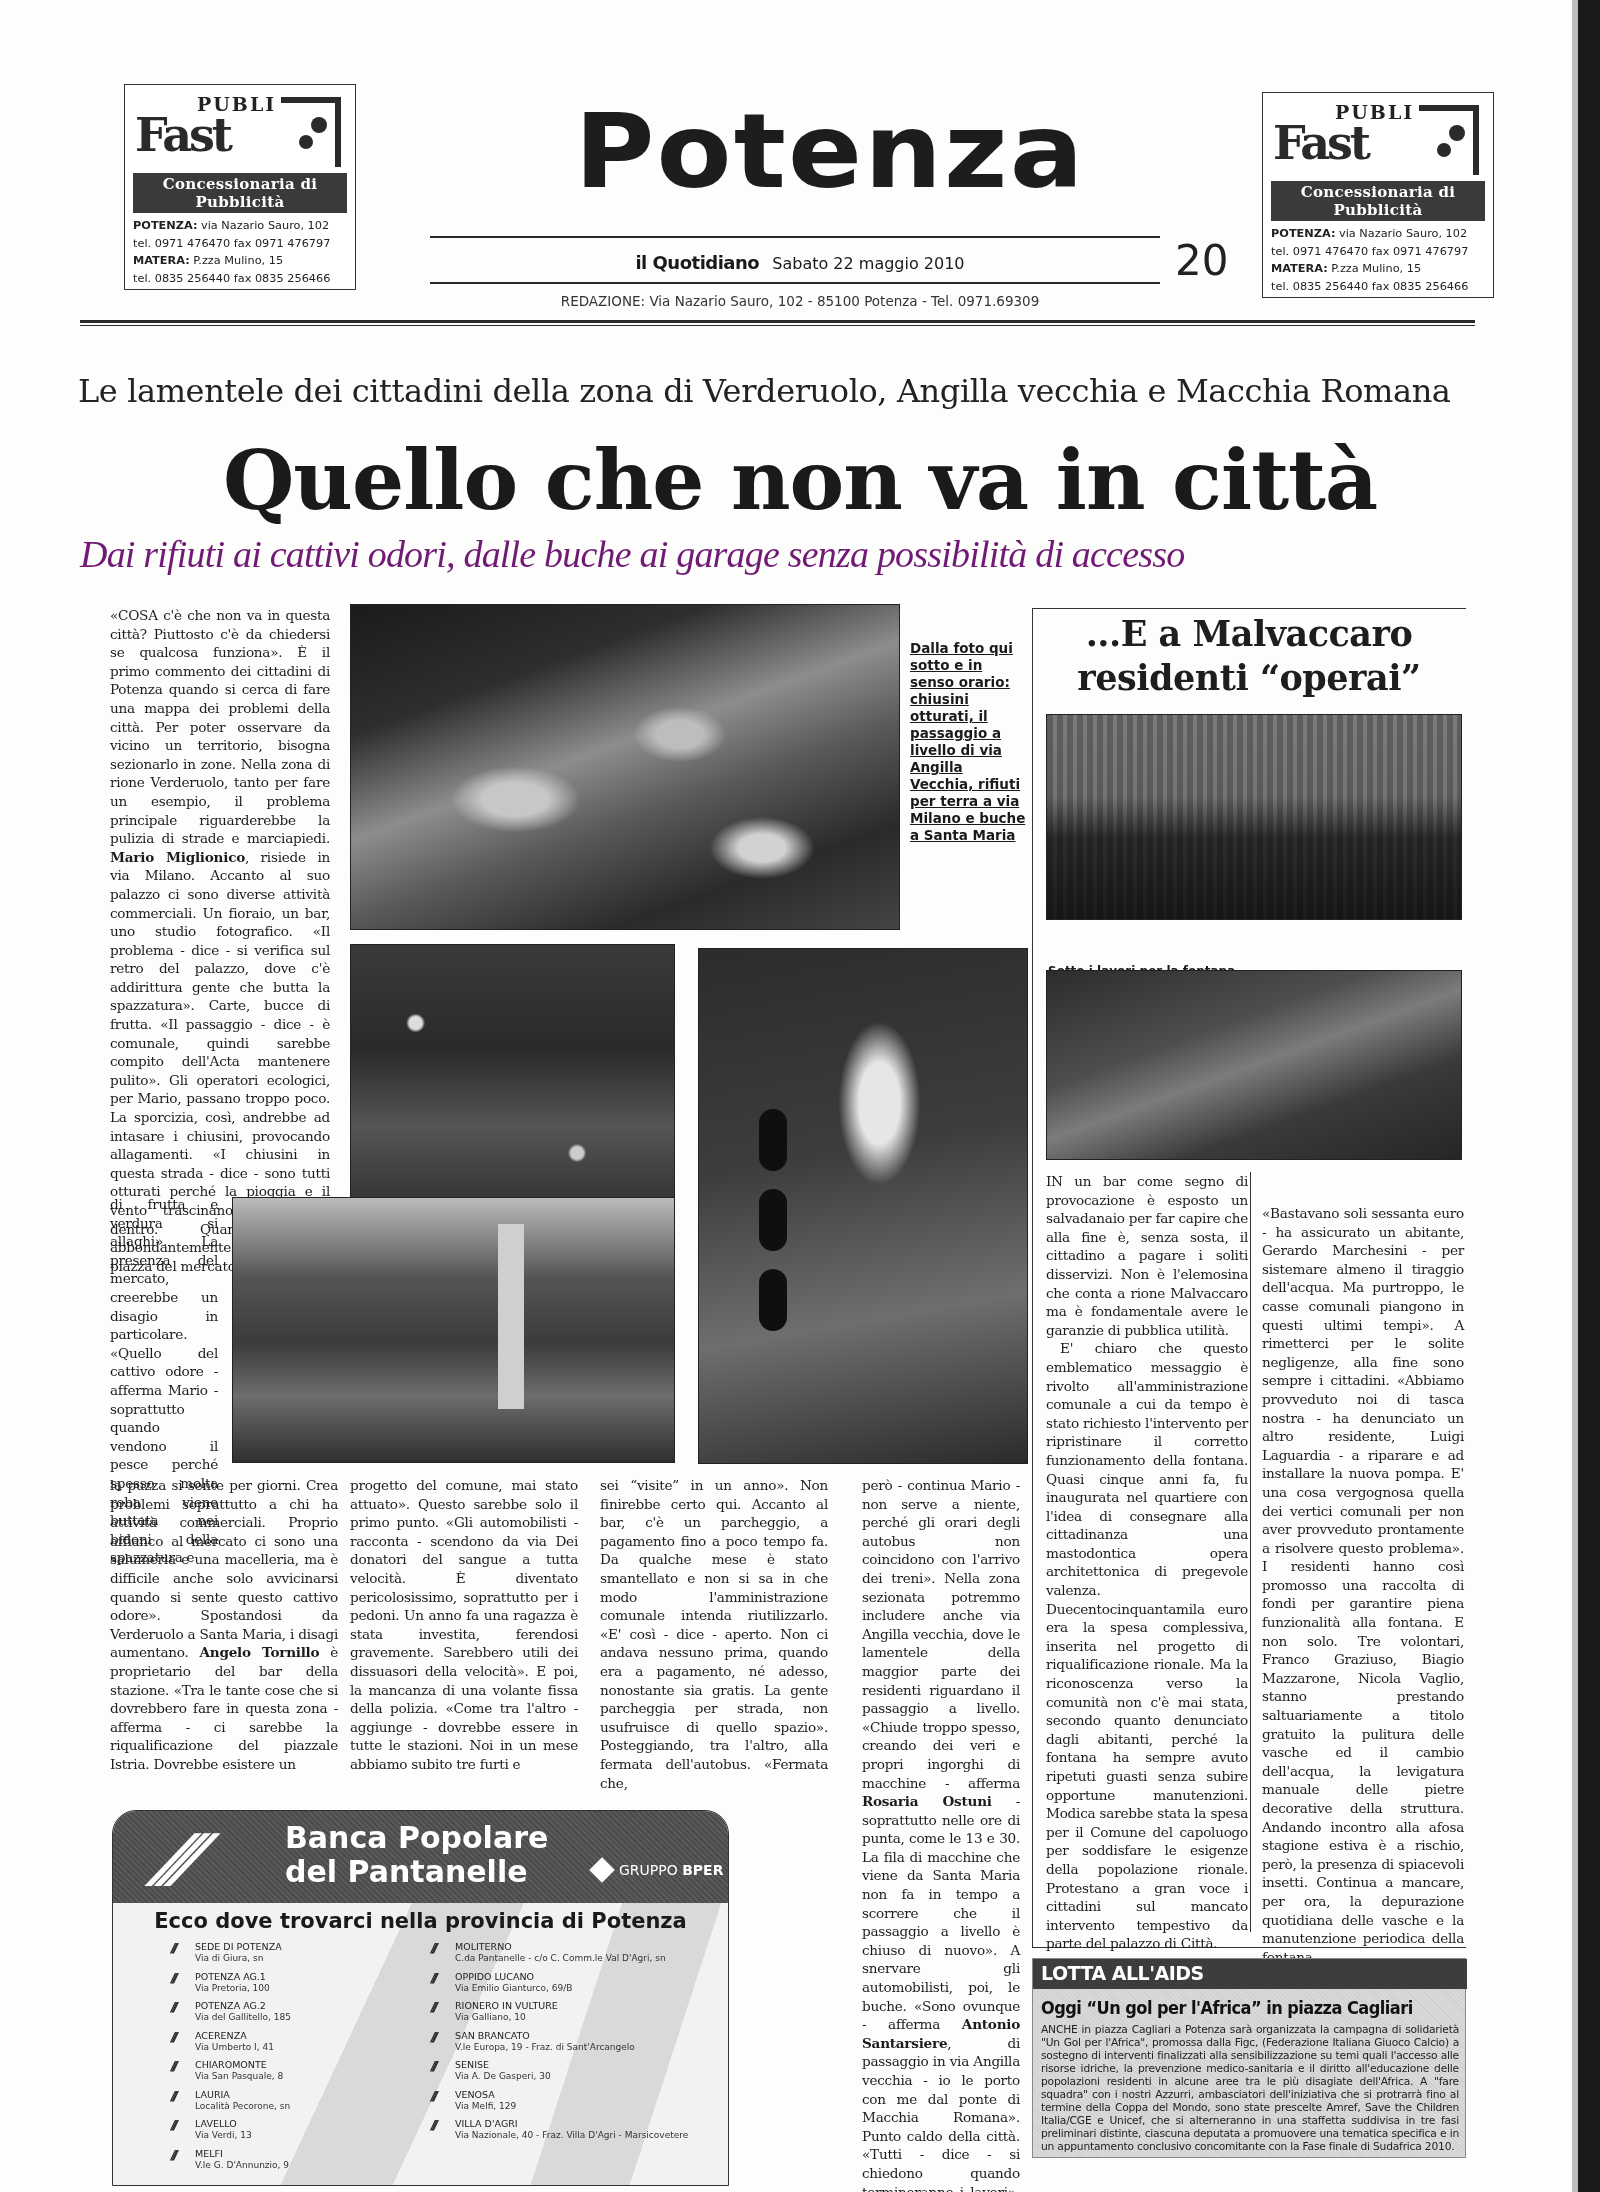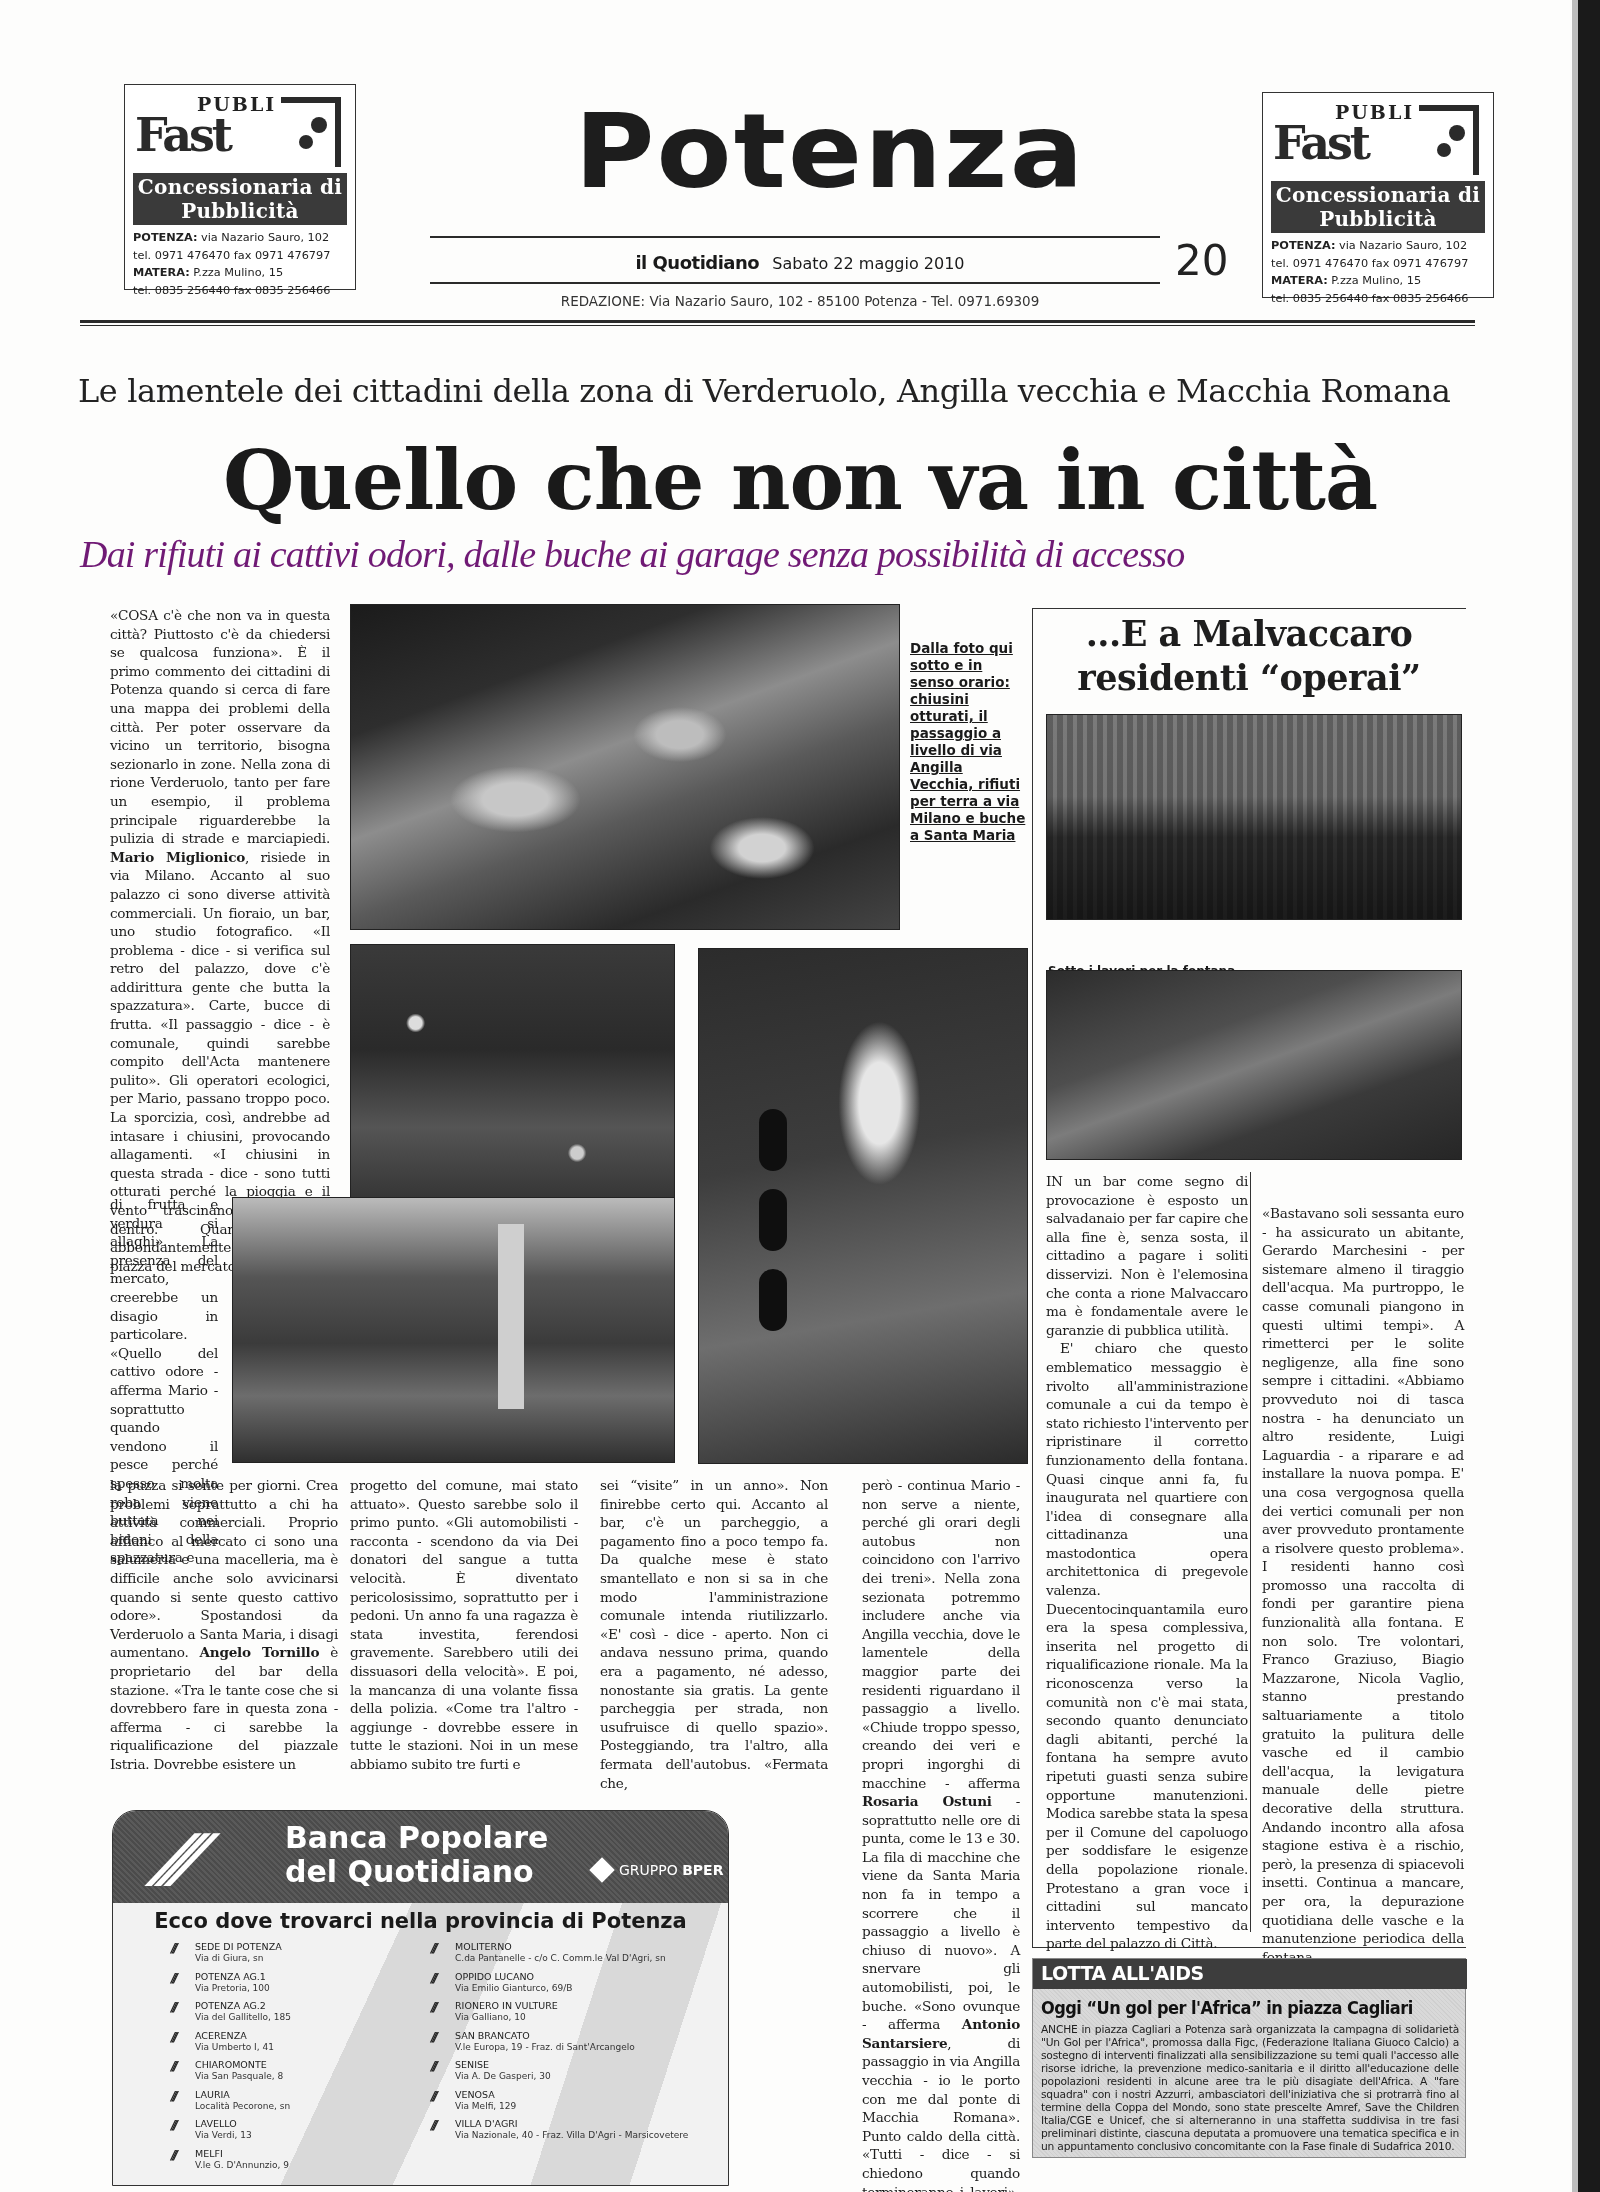--- a/index.html
+++ b/index.html
@@ -7,21 +7,21 @@
   .edge { position: absolute; right: 0; top: 0; width: 22px; height: 2192px; background: #1a1a1a; }
   .edge2 { position: absolute; right: 22px; top: 0; width: 6px; height: 2192px; background: #bdbdbd; }
 
   
   .adbox { position: absolute; border: 1.5px solid #333; background: #fff; padding: 6px 8px; font-family: "DejaVu Sans", sans-serif; }
   .ad-logo { height: 82px; position: relative; }
   .ad-publi { position: absolute; left: 64px; top: 2px; font-family: "DejaVu Serif", serif; font-weight: bold; font-size: 19px; letter-spacing: 2px; color: #222; }
   .ad-fast { position: absolute; left: 2px; top: 8px; font-family: "DejaVu Serif", serif; font-weight: bold; font-size: 46px; line-height: 72px; color: #2a2a2a; letter-spacing: -3px; }
   .ad-fast-icon { position: absolute; right: 6px; top: 6px; width: 60px; height: 70px; border: 6px solid #2a2a2a; border-left: none; border-bottom: none; }
   .ad-dot { position: absolute; border-radius: 50%; background: #2a2a2a; }
-  .ad-band { background: #3a3a3a; color: #fff; font-family: "DejaVu Serif", serif; font-weight: bold; font-size: 20px; text-align: center; padding: 2px 0; letter-spacing: 0.3px; }
+  .ad-band { background: #3a3a3a; color: #fff; font-family: "DejaVu Serif", serif; font-weight: bold; font-size: 15px; text-align: center; padding: 2px 0; letter-spacing: 0.3px; }
   .ad-line { font-size: 11.3px; line-height: 17.5px; color: #222; white-space: nowrap; }
   .ad-line b { font-weight: bold; }
 
   
   .mast-title { position: absolute; left: 440px; top: 90px; width: 780px; text-align: center; font-family: "DejaVu Sans", sans-serif; font-weight: bold; font-size: 104px; letter-spacing: 2px; color: #1d1d1d; transform: scaleX(1.05); }
   .rule { position: absolute; background: #2a2a2a; }
   .mast-date { position: absolute; left: 440px; top: 252px; width: 720px; text-align: center; font-family: "DejaVu Sans", sans-serif; font-size: 16px; }
   .mast-date .brand { font-weight: bold; font-size: 18px; margin-right: 8px; letter-spacing: -0.5px; }
   .mast-page { position: absolute; left: 1175px; top: 236px; font-family: "DejaVu Sans", sans-serif; font-size: 42px; color: #222; }
   .mast-red { position: absolute; left: 420px; top: 293px; width: 760px; text-align: center; font-family: "DejaVu Sans", sans-serif; font-size: 13.5px; color: #333; }
@@ -204,21 +204,21 @@
 <div class="col" style="left:1262px;top:1172px;width:202px;margin-top:32px;">
   <p>«Bastavano soli sessanta euro - ha assicurato un abitante, Gerardo Marchesini - per sistemare almeno il tiraggio dell'acqua. Ma purtroppo, le casse comunali piangono in questi ultimi tempi». A rimetterci per le solite negligenze, alla fine sono sempre i cittadini. «Abbiamo provveduto noi di tasca nostra - ha denunciato un altro residente, Luigi Laguardia - a riparare e ad installare la nuova pompa. E' una cosa vergognosa quella dei vertici comunali per non aver provveduto prontamente a risolvere questo problema». I residenti hanno così promosso una raccolta di fondi per garantire piena funzionalità alla fontana. E non solo. Tre volontari, Franco Graziuso, Biagio Mazzarone, Nicola Vaglio, stanno prestando saltuariamente a titolo gratuito la pulitura delle vasche ed il cambio dell'acqua, la levigatura manuale delle pietre decorative della struttura. Andando incontro alla afosa stagione estiva è a rischio, però, la presenza di spiacevoli insetti. Continua a mancare, per ora, la depurazione quotidiana delle vasche e la manutenzione periodica della fontana.</p>
   <p class="byline" style="margin-top:6px;">Alessandro Sileo</p>
 </div>
 
 <div class="bank">
   <div class="bank-top">
     <span class="bank-stripes">/// </span>
     <div class="bank-name">
       <div>Banca Popolare</div>
-      <div>del Quotidiano</div>
+      <div>del Pantanelle</div>
     </div>
     <div class="bank-group">
       <span class="bank-diamond"></span><span>GRUPPO </span><b>BPER</b>
     </div>
   </div>
   <div class="bank-bg"></div>
   <div class="bank-where" style="position:relative;">Ecco dove trovarci nella provincia di Potenza</div>
   <div class="branches" style="left:58px;" id="branches-left">
       <div class="branch">
         <span class="branch-mark">///</span>

